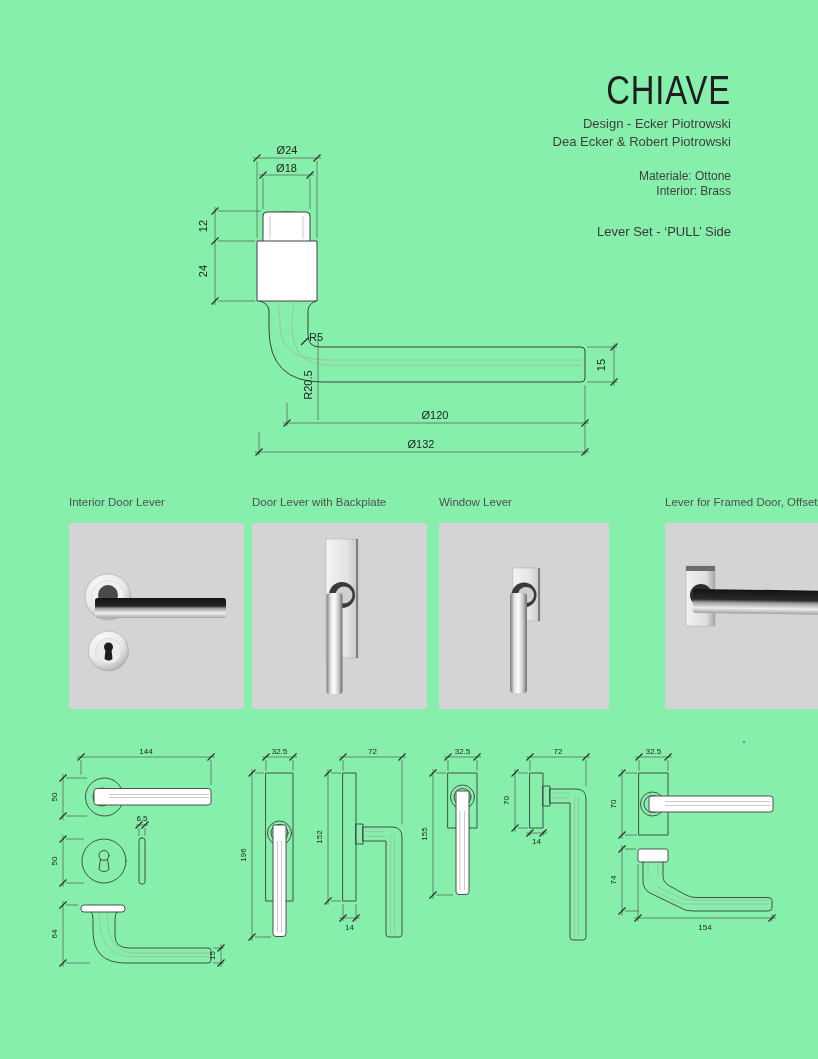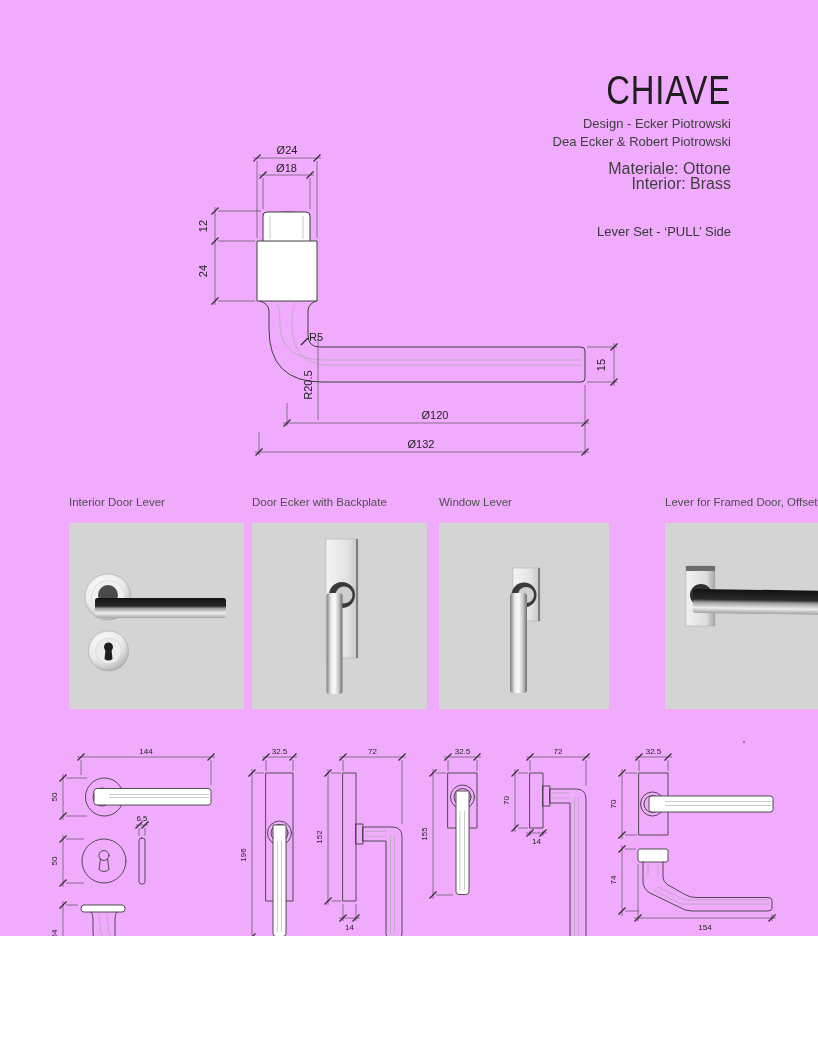--- a/index.html
+++ b/index.html
@@ -1,24 +1,24 @@
 <!DOCTYPE html>
 <html><head>
 <meta charset="utf-8">
 <style>
   html,body{margin:0;padding:0;background:#fff;}
-  .page{position:relative;width:818px;height:936px;background:#f0abfc;overflow:hidden;
+  .page{position:relative;width:818px;height:1059px;background:#86efac;overflow:hidden;
         font-family:"Liberation Sans",sans-serif;color:#333;}
   
   .brand{position:absolute;top:0;left:0;width:100%;height:250px;}
   .brand .blk{position:absolute;right:87px;text-align:right;white-space:nowrap;}
   h1.title{margin:0;top:70px;font-size:40px;font-weight:300;color:#1e1e1e;letter-spacing:1px;
            transform:scaleX(.82);transform-origin:100% 50%;line-height:40px;}
   .design{top:115px;font-size:13px;line-height:17.5px;color:#3f3f3f;}
-  .material{top:162px;font-size:16px;line-height:14.5px;color:#3f3f3f;}
+  .material{top:169px;font-size:12px;line-height:14.5px;color:#3f3f3f;}
   .setline{top:224px;font-size:13px;color:#383838;}
   
   svg.drawing{position:absolute;overflow:visible;}
   .main-drawing{left:195px;top:135px;}
   .spec-drawings{left:45px;top:735px;}
   .ol{stroke:#3e3e3e;stroke-width:1;fill:none;stroke-linecap:round;stroke-linejoin:round;}
   .olf{stroke:#3e3e3e;stroke-width:1;fill:#fff;stroke-linejoin:round;}
   .ol2{stroke:#3e3e3e;stroke-width:.9;fill:none;stroke-linecap:round;stroke-linejoin:round;}
   .olf2{stroke:#3e3e3e;stroke-width:.9;fill:#fff;stroke-linejoin:round;}
   .hl{stroke:#a6a6a6;stroke-width:.6;fill:none;}
@@ -107,21 +107,21 @@
       <circle cx="39.5" cy="128" r="20" fill="url(#roseG1)" stroke="#9c9c9c" stroke-width=".5"></circle>
       <circle cx="39.5" cy="128" r="13" fill="#ececec" stroke="#c4c4c4" stroke-width=".5"></circle>
       <g fill="#1d1d1d">
         <circle cx="39.5" cy="124" r="4.5"></circle>
         <path d="M36.5,127 L35.5,136 Q39.5,139 43.5,136 L42.5,127 Z"></path>
       </g>
     </svg>
   </figure>
 
   <figure class="product" style="left:236px;width:175px;">
-    <figcaption>Door Ecker with Backplate</figcaption>
+    <figcaption>Door Lever with Backplate</figcaption>
     <svg class="photo" width="175" height="186" viewBox="0 0 175 186">
       <defs>
         <linearGradient id="plateG2" x1="0" y1="0" x2="1" y2="0">
           <stop offset="0" stop-color="#f4f4f4"></stop>
             <stop offset=".65" stop-color="#e3e3e3"></stop>
           <stop offset=".92" stop-color="#cdcdcd"></stop>
             <stop offset="1" stop-color="#8e8e8e"></stop>
         </linearGradient>
         <linearGradient id="levH2" x1="0" y1="0" x2="1" y2="0">
           <stop offset="0" stop-color="#7d7d7d"></stop>

